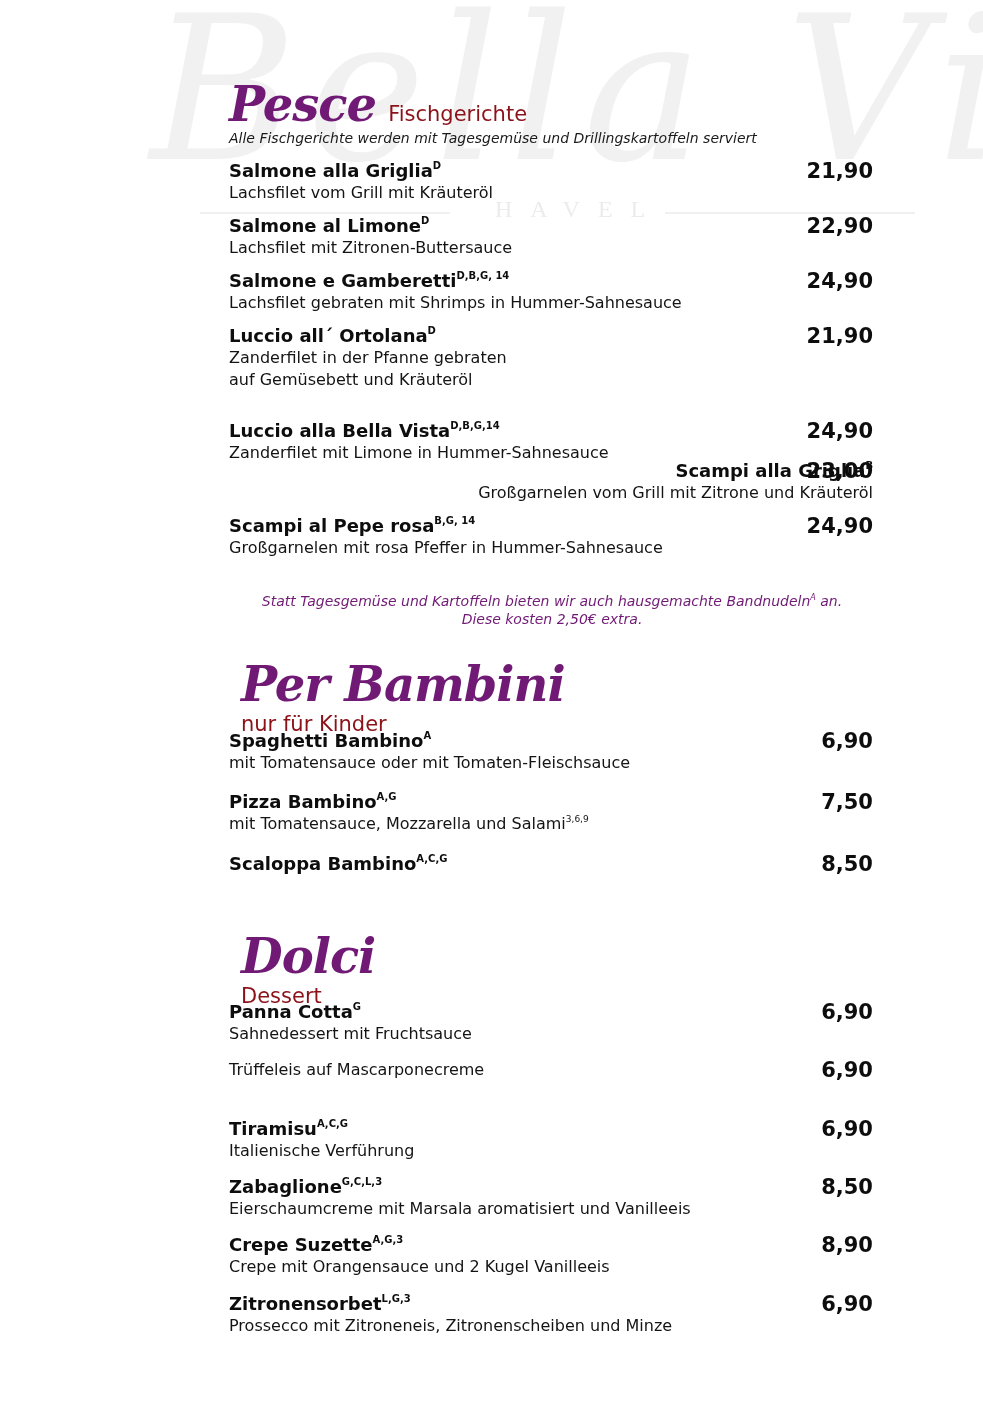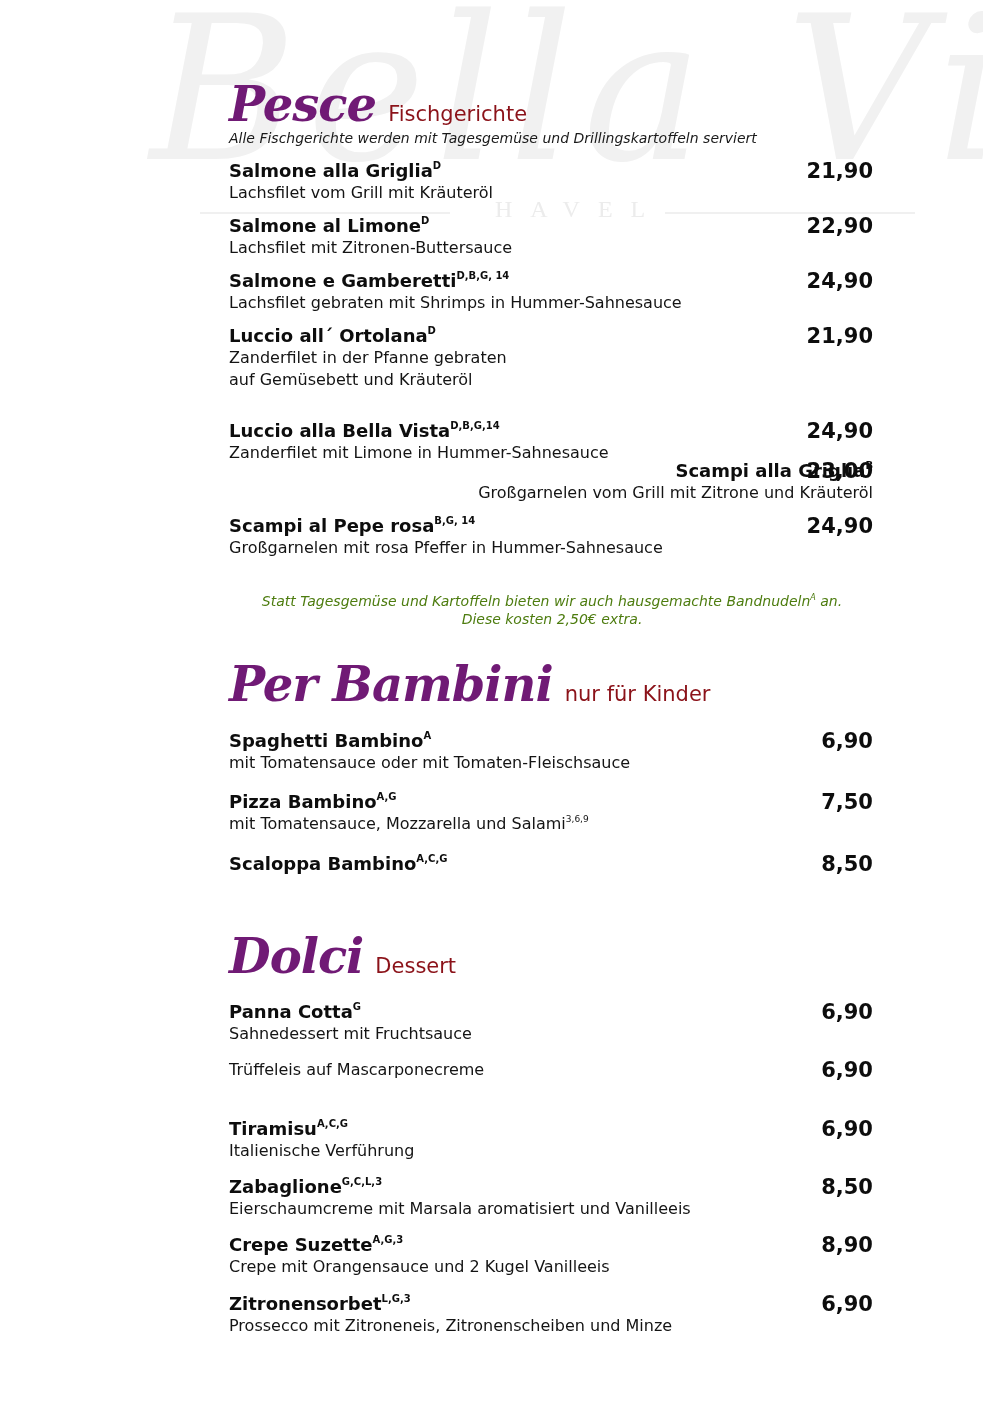--- a/index.html
+++ b/index.html
@@ -133,21 +133,21 @@
     }
     .center-note {
       position: absolute;
       left: 229px;
       width: 644px;
       text-align: center;
       font-family: "DejaVu Sans", sans-serif;
       font-style: italic;
       font-size: 14px;
       line-height: 18px;
-      color: #4d7c0f;
+      color: #701a75;
     }
     .center-note sup {
       font-size: 8px;
       vertical-align: 6px;
       line-height: 0;
     }
   </style>
 </head>
 <body>
 
@@ -202,21 +202,21 @@
     <div class="item-desc">Großgarnelen vom Grill mit Zitrone und Kräuteröl</div>
     <div class="item-price">23,00</div>
   </div>
 
   <div class="item" style="top:515px;">
     <div class="item-name"><span>Scampi al Pepe rosa</span><sup>B,G, 14</sup></div>
     <div class="item-desc">Großgarnelen mit rosa Pfeffer in Hummer-Sahnesauce</div>
     <div class="item-price">24,90</div>
   </div>
 
-  <div class="section-heading" style="top:656px;">
+  <div class="section-heading" style="top:656px;flex-direction:column;">
     <span class="section-script">Per Bambini</span>
     <span class="section-sub">nur für Kinder</span>
   </div>
 
   <div class="item" style="top:730px;">
     <div class="item-name"><span>Spaghetti Bambino</span><sup>A</sup></div>
     <div class="item-desc">mit Tomatensauce oder mit Tomaten-Fleischsauce</div>
     <div class="item-price">6,90</div>
   </div>
 
@@ -224,21 +224,21 @@
     <div class="item-name"><span>Pizza Bambino</span><sup>A,G</sup></div>
     <div class="item-desc"><span>mit Tomatensauce, Mozzarella und Salami</span><sup>3,6,9</sup></div>
     <div class="item-price">7,50</div>
   </div>
 
   <div class="item" style="top:853px;">
     <div class="item-name"><span>Scaloppa Bambino</span><sup>A,C,G</sup></div>
     <div class="item-price">8,50</div>
   </div>
 
-  <div class="section-heading" style="top:928px;">
+  <div class="section-heading" style="top:928px;flex-direction:column;">
     <span class="section-script">Dolci</span>
     <span class="section-sub">Dessert</span>
   </div>
 
   <div class="item" style="top:1001px;">
     <div class="item-name"><span>Panna Cotta</span><sup>G</sup></div>
     <div class="item-desc">Sahnedessert mit Fruchtsauce</div>
     <div class="item-price">6,90</div>
   </div>
 

